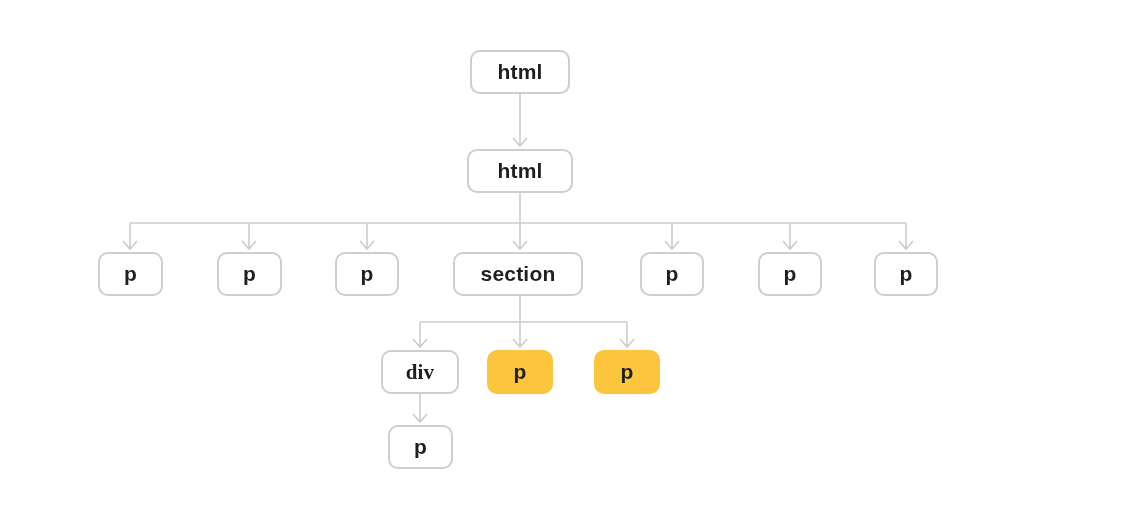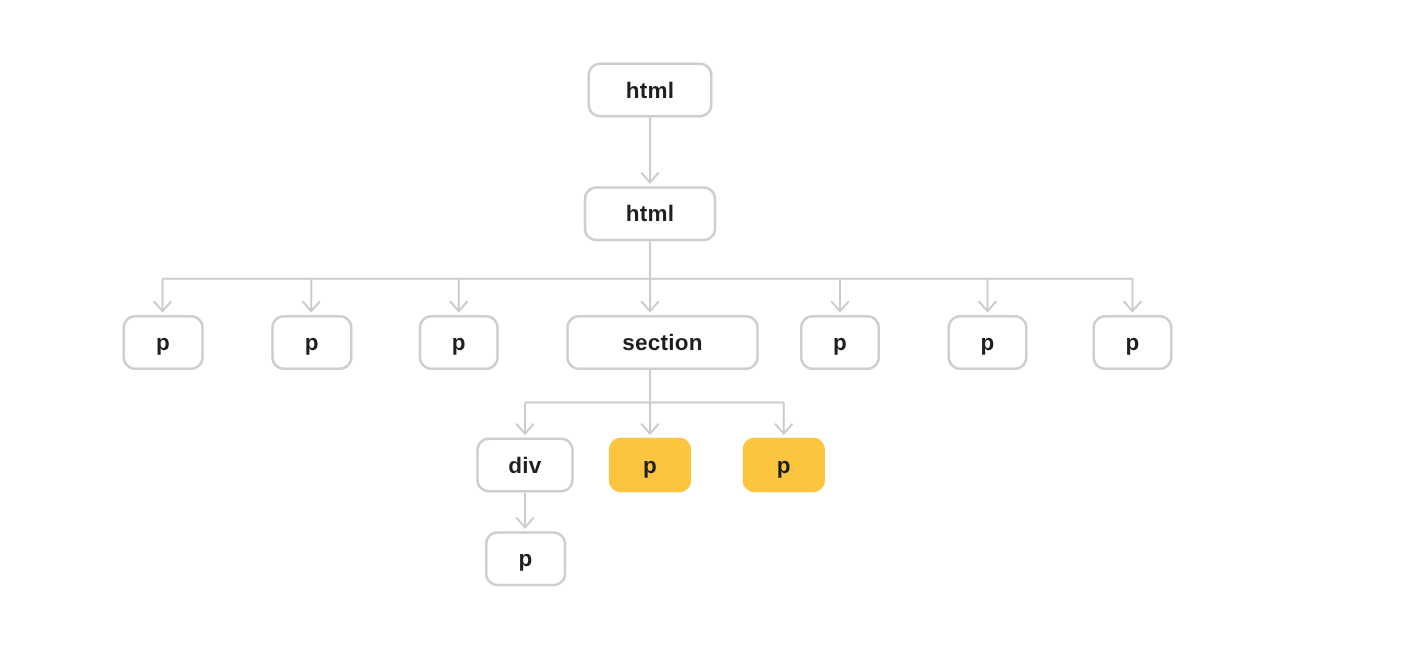--- a/index.html
+++ b/index.html
@@ -24,40 +24,40 @@
   .node {
     position: absolute;
     box-sizing: border-box;
     display: flex;
     align-items: center;
     justify-content: center;
     background: #ffffff;
     border: 2px solid #cecece;
     border-radius: 10px;
     font-weight: bold;
-    font-size: 18px;
+    font-size: 21px;
     color: #1f1f1f;
     letter-spacing: 0.2px;
     user-select: none;
   }
   .node.hl {
     border-color: transparent;
     
   }
   
   .n-html    { left: 470px; top: 50px;  width: 100px; height: 44px; }
   .n-body    { left: 467px; top: 149px; width: 106px; height: 44px; }
   .n-p1      { left: 98px;  top: 252px; width: 65px;  height: 44px; }
   .n-p2      { left: 217px; top: 252px; width: 65px;  height: 44px; }
   .n-p3      { left: 335px; top: 252px; width: 64px;  height: 44px; }
-  .n-section { left: 453px; top: 252px; width: 154px; height: 44px; }
+  .n-section { left: 453px; top: 252px; width: 130px; height: 44px; }
   .n-p4      { left: 640px; top: 252px; width: 64px;  height: 44px; }
   .n-p5      { left: 758px; top: 252px; width: 64px;  height: 44px; }
   .n-p6      { left: 874px; top: 252px; width: 64px;  height: 44px; }
-  .n-div     { left: 381px; top: 350px; width: 78px;  height: 44px; }
+  .n-div     { left: 381px; top: 350px; width: 78px;  height: 44px; font-family: Liberation Serif, serif; }
   .n-p7      { left: 487px; top: 350px; width: 66px;  height: 44px; }
   .n-p8      { left: 594px; top: 350px; width: 66px;  height: 44px; }
   .n-p9      { left: 388px; top: 425px; width: 65px;  height: 44px; }
 </style>
 </head>
 <body>
 
 <div class="stage">
 
   <svg class="wires" viewBox="0 0 1140 518" xmlns="http://www.w3.org/2000/svg">

